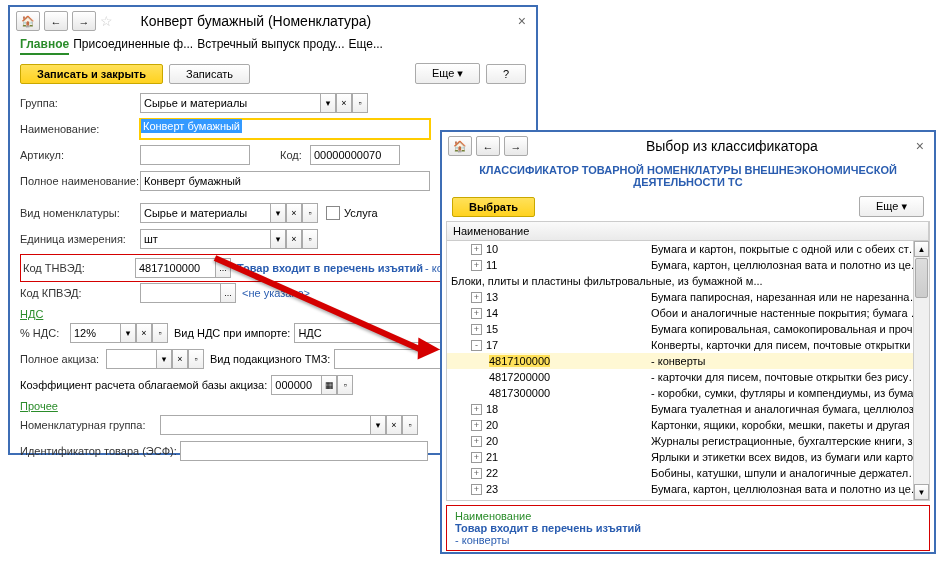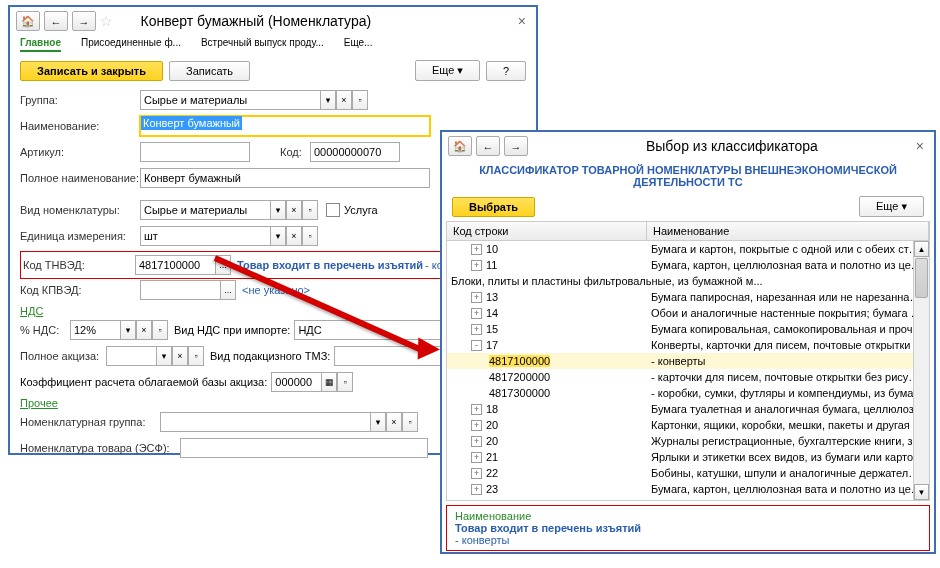--- a/index.html
+++ b/index.html
@@ -8,21 +8,21 @@
 .window { position: absolute; background: #fff; border: 2px solid #3d6db5; }
 .win1 { left: 8px; top: 5px; width: 530px; height: 450px; }
 .win2 { left: 440px; top: 130px; width: 496px; height: 424px; }
 
 .titlebar { display: flex; align-items: center; padding: 3px 6px; height: 28px; gap: 4px; }
 .nav-btn { width: 24px; height: 20px; border: 1px solid #aaa; background: linear-gradient(#fff,#e8e8e8); border-radius: 2px; display: inline-flex; align-items: center; justify-content: center; font-size: 11px; cursor: pointer; }
 .title-text { font-size: 14px; margin-left: 24px; flex: 1; }
 .close-x { font-size: 14px; color: #666; cursor: pointer; padding: 0 4px; }
 .star { color: #ccc; font-size: 14px; }
 
-.tabs { display: flex; gap: 20px; padding: 2px 10px 4px; font-size: 10px; }
+.tabs { display: flex; gap: 4px; padding: 2px 10px 4px; font-size: 12px; }
 .tab { cursor: pointer; }
 .tab.active { color: #2a8c2a; font-weight: bold; border-bottom: 2px solid #2a8c2a; padding-bottom: 2px; }
 
 .toolbar { display: flex; gap: 6px; padding: 4px 10px; align-items: center; }
 .btn { border: 1px solid #aaa; background: linear-gradient(#fff,#eee); padding: 3px 16px; font-size: 11px; border-radius: 2px; cursor: pointer; }
 .btn.yellow { background: linear-gradient(#ffe15a,#ffd21f); border-color: #c9a800; font-weight: bold; }
 .spacer { flex: 1; }
 
 .form { padding: 4px 10px; font-size: 11px; }
 .row { display: flex; align-items: center; margin-bottom: 4px; min-height: 22px; }
@@ -207,21 +207,21 @@
     <div class="row">
       <span class="label" style="width:140px">Номенклатурная группа:</span>
       <div class="combo">
         <input class="input" style="width: 210px;">
         <span class="combo-btn">▾</span>
         <span class="combo-btn">×</span>
         <span class="combo-btn">▫</span>
       </div>
     </div>
     <div class="row">
-      <span class="label" style="width:160px">Номенклатура товара (ЭСФ):</span>
+      <span class="label" style="width:160px">Идентификатор товара (ЭСФ):</span>
       <input class="input" style="width: 248px;">
     </div>
   </div>
 </div>
 
 <div class="window win2">
   <div class="titlebar">
     <span class="nav-btn">🏠</span>
     <span class="nav-btn">←</span>
     <span class="nav-btn">→</span>
@@ -229,21 +229,20 @@
     <span class="close-x">×</span>
   </div>
   <div class="classifier-title">КЛАССИФИКАТОР ТОВАРНОЙ НОМЕНКЛАТУРЫ ВНЕШНЕЭКОНОМИЧЕСКОЙ ДЕЯТЕЛЬНОСТИ ТС</div>
   <div class="toolbar">
     <span class="btn yellow">Выбрать</span>
     <span class="spacer"></span>
     <span class="btn"><span>Еще</span> ▾</span>
   </div>
   <div style="padding:0 4px">
     <div class="grid-head">
-      <div class="col-code">Код строки</div>
       <div class="col-name">Наименование</div>
     </div>
     <div class="grid-body" id="grid-body">
       <div class="grid-row">
           <div class="col-code" style="padding-left: 24px;">
             <span class="tree-exp">+</span>
             <span>10</span>
           </div>
           <div class="col-name">Бумага и картон, покрытые с одной или с обеих сторон као...</div>
         </div>

